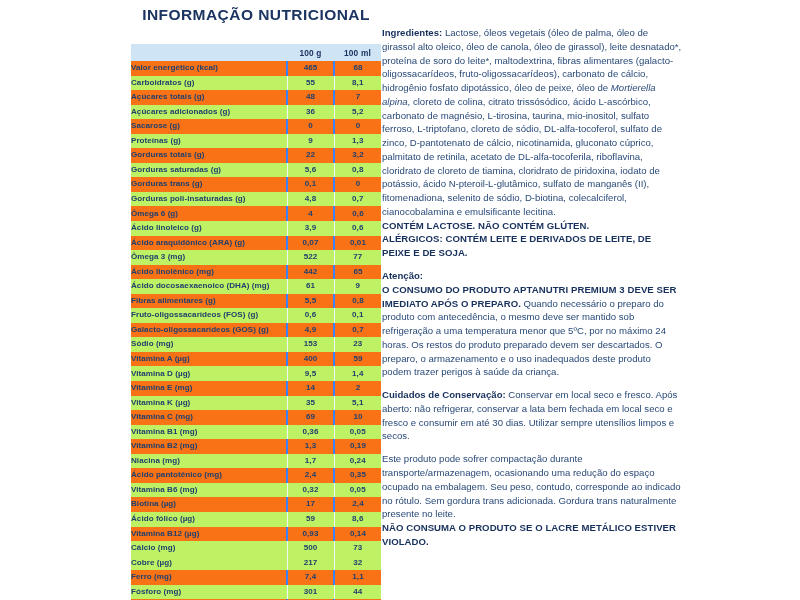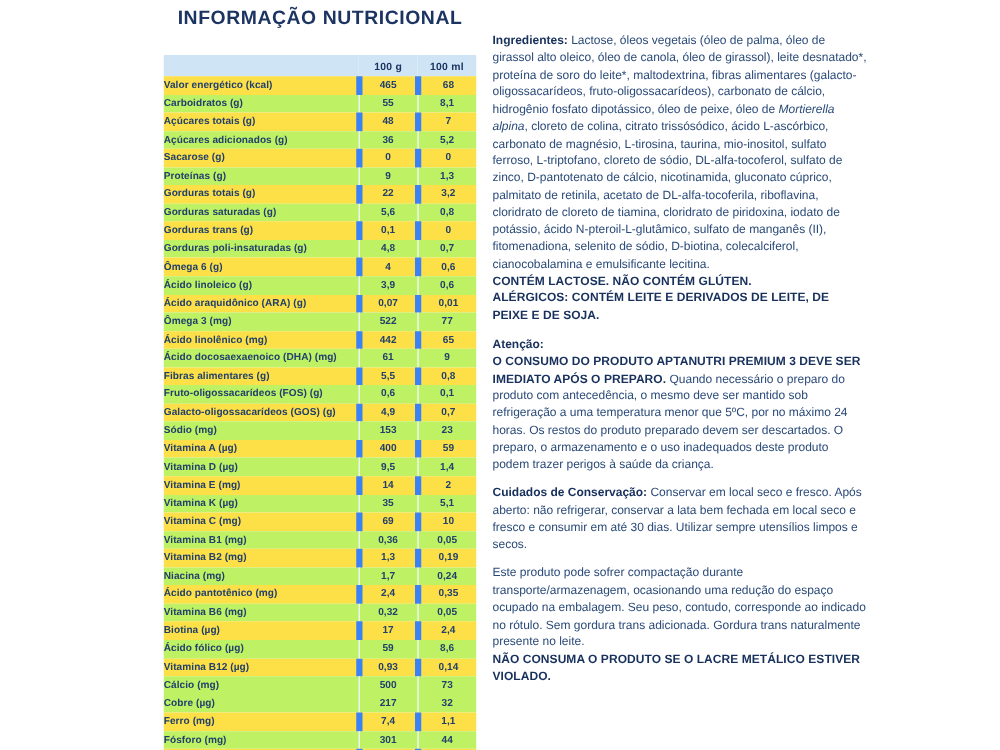--- a/index.html
+++ b/index.html
@@ -59,38 +59,38 @@
   }
   table.nutri thead th.hname { background: #cfe4f5; }
 
   table.nutri tbody td {
     height: 14.55px;
     padding: 0 0 0 0;
     vertical-align: middle;
     line-height: 1.05;
     white-space: nowrap;
   }
-  table.nutri tbody tr.odd  td { background: #fde047; }
+  table.nutri tbody tr.odd  td { background: #f97316; }
   table.nutri tbody tr.even td { background: #bef264; }
 
   td.name { padding-left: 4px; font-weight: 700; letter-spacing: .05px; }
   td.val  { text-align: center; font-weight: 700; letter-spacing: .05px;
             border-left: 1px solid #eef6fd; }
-  tbody tr.odd td.val { border-left: 5px solid #3b82f6; }
+  tbody tr.odd td.val { border-left: 2px solid #3b82f6; }
 
   
   .lvl0 { padding-left: 4px;  }
   .lvl1 { padding-left: 11px; }
   .lvl2 { padding-left: 18px; margin-left: 16px; }
   .lvl3 { padding-left: 25px; }
 
   
   .right-col {
     position: absolute;
-    left: 394px;
+    left: 382px;
     top: 26px;
     width: 300px;
     font-size: 9.6px;
     line-height: 1.435;
     color: #2a4a78;
   }
   .right-col p { margin: 0; }
   .right-col .gap { height: 9px; }
   .caps {
     font-weight: 700;

